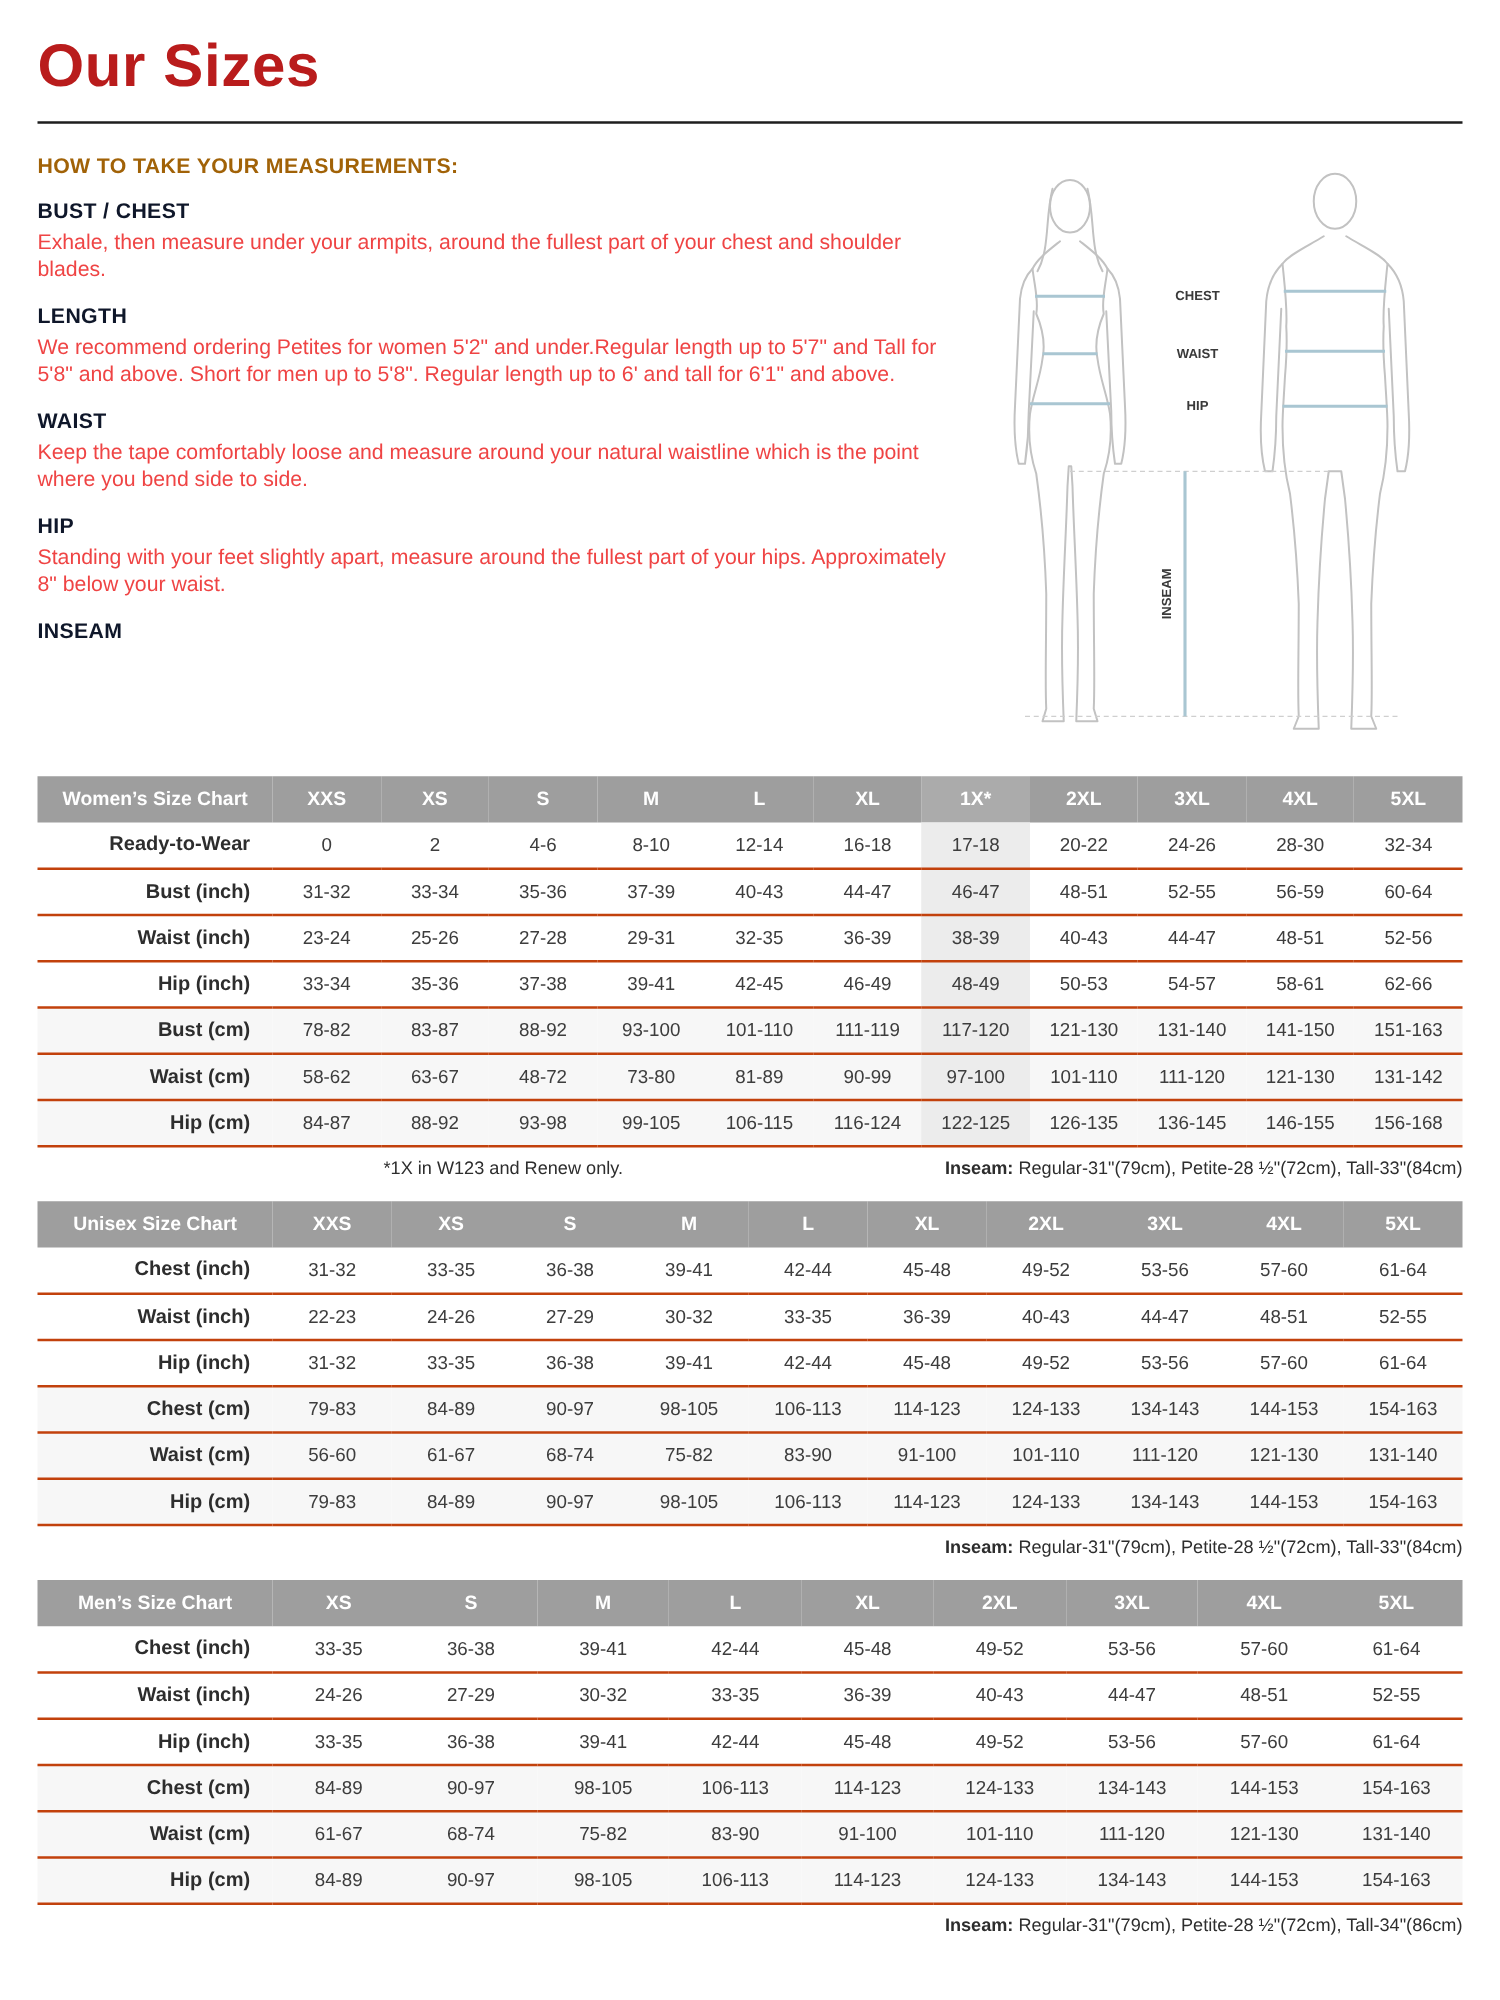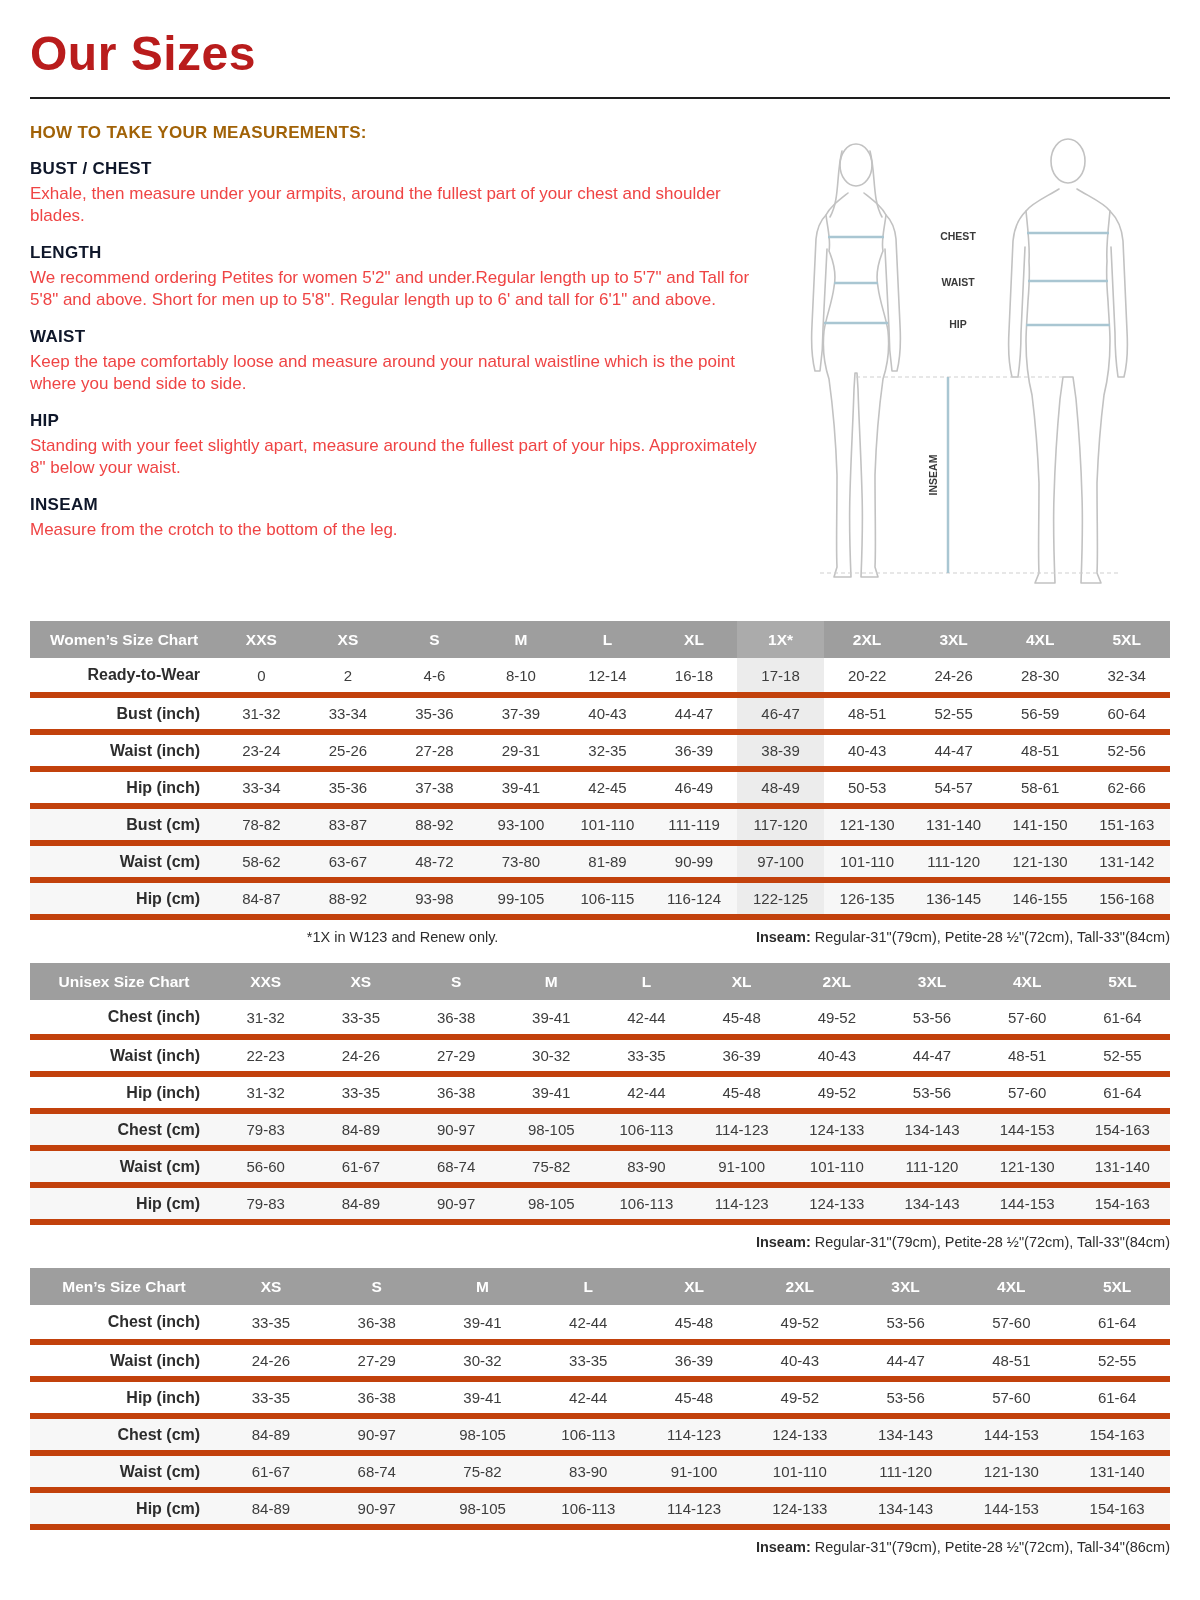--- a/index.html
+++ b/index.html
@@ -21,21 +21,21 @@
   .diagram svg text { font-family:"Liberation Sans", sans-serif; font-weight:700; fill:#3a3a3a; }
 
   #tables-root { margin-top:26px; }
   .chart-section { margin-bottom:2px; }
   table.size-table { width:100%; border-collapse:collapse; table-layout:fixed; }
   table.size-table thead th {
     background:#9e9e9e; color:#ffffff; font-size:15.5px; font-weight:700;
     height:37px; text-align:center; vertical-align:middle;
   }
   table.size-table thead th.hl-head { background:#ababab; }
-  table.size-table tbody tr { height:37px; border-bottom:6px solid #c2410c; }
+  table.size-table tbody tr { height:37px; border-bottom:2px solid #c2410c; }
   table.size-table tbody tr.cm-row { background:#f7f7f7; }
   table.size-table tbody th.row-label {
     text-align:right; padding-right:18px; font-size:16px; font-weight:700; color:#2d2d2d; vertical-align:middle;
   }
   table.size-table td { text-align:center; font-size:15px; color:#3d3d3d; vertical-align:middle; }
   table.size-table td.hl { background:#ececec; }
 
   .footnotes { display:flex; align-items:baseline; margin:9px 0 18px; font-size:14.5px; color:#2d2d2d; }
   .fn-spacer { flex:1.1; }
   .fn-mid { flex:0.9; }
@@ -65,21 +65,20 @@
       <div class="measure-section">
         <h3>WAIST</h3>
         <p>Keep the tape comfortably loose and measure around your natural waistline which is the point where you bend side to side.</p>
       </div>
       <div class="measure-section">
         <h3>HIP</h3>
         <p>Standing with your feet slightly apart, measure around the fullest part of your hips. Approximately 8" below your waist.</p>
       </div>
       <div class="measure-section">
         <h3>INSEAM</h3>
-        <p>Measure from the crotch to the bottom of the leg.</p>
       </div>
     </div>
 
     <div class="diagram">
       <svg viewBox="0 0 380 470" width="390" height="470">
 
         <g stroke="#c2c2c2" stroke-width="1.6" fill="none" stroke-linecap="round" stroke-linejoin="round">
 
           <ellipse cx="76" cy="40" rx="16" ry="21"></ellipse>
           <path d="M 62,26 C 56,50 60,74 50,92"></path>

